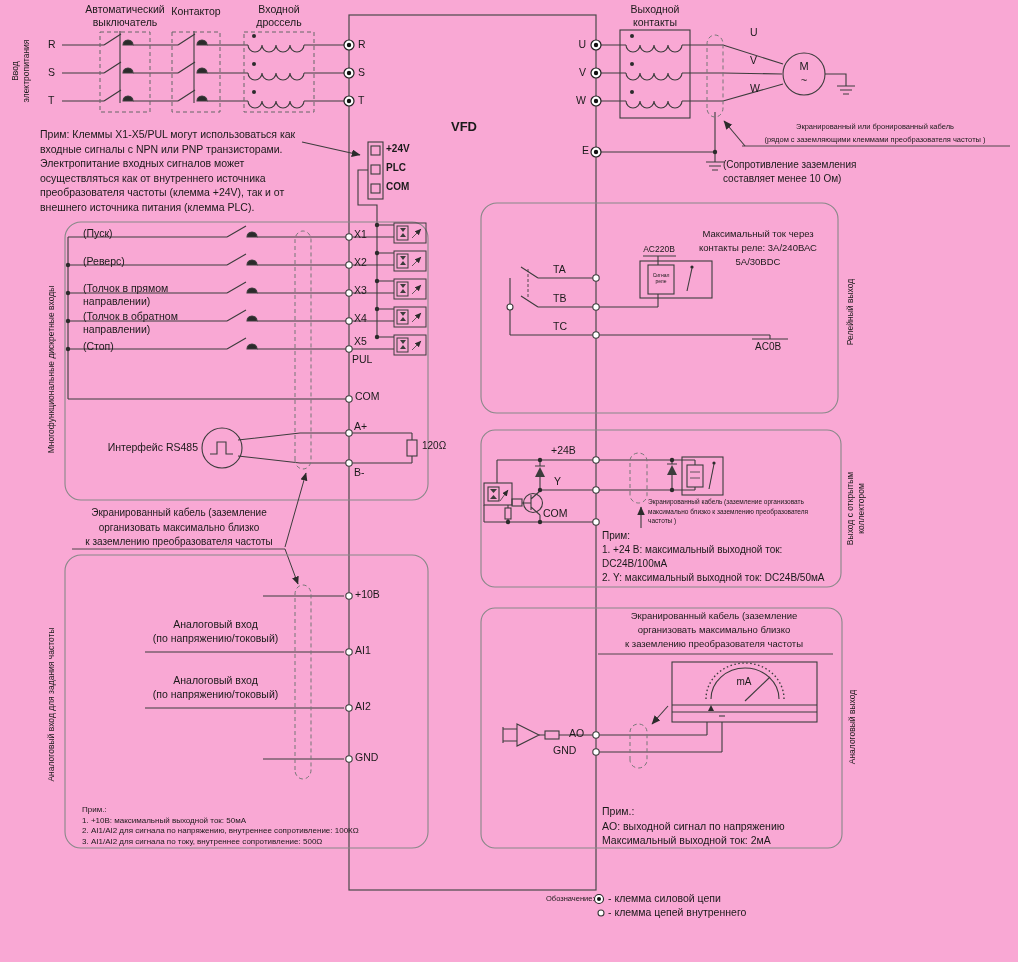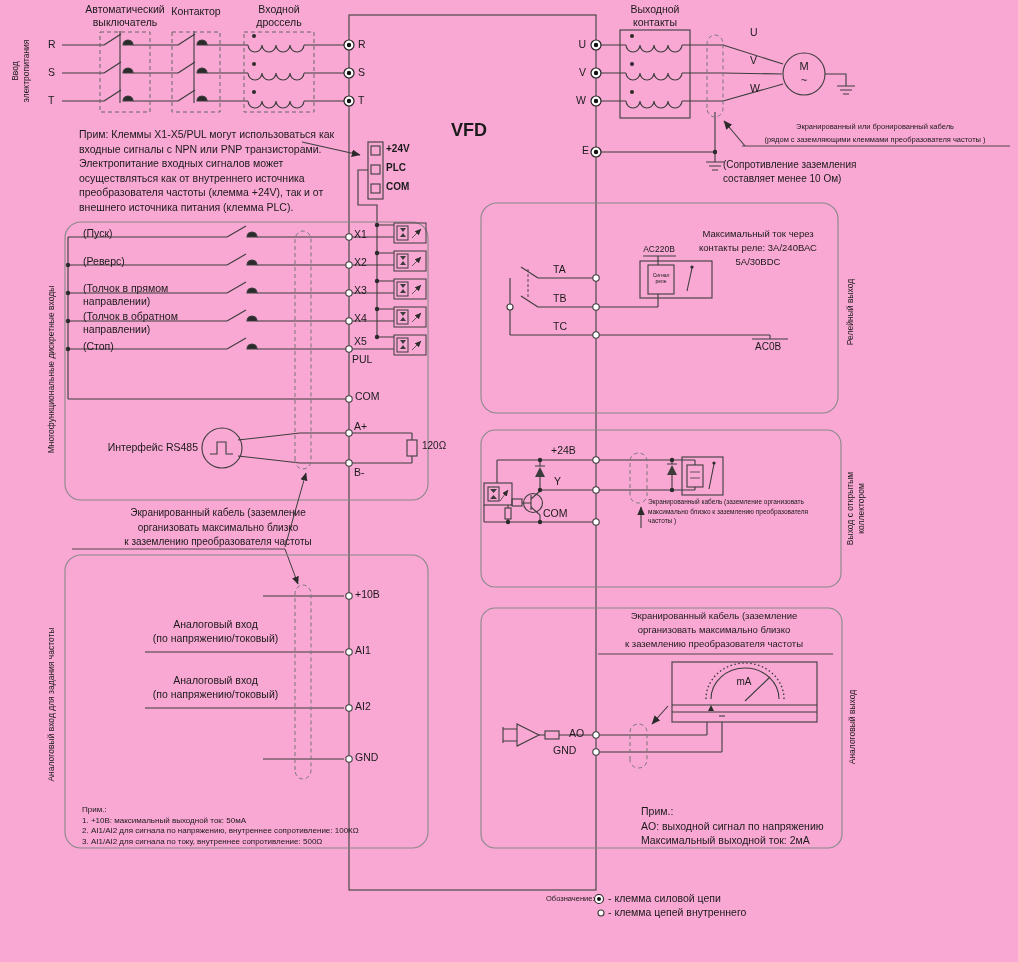--- a/index.html
+++ b/index.html
@@ -10,25 +10,25 @@
   .c{text-align:center;}
   .r{text-align:right;}
   .rot{transform:rotate(-90deg);transform-origin:0 0;}
   .f7{font-size:7.5px;}
   .f8{font-size:8px;line-height:10.5px;}
   .f85{font-size:8.5px;}
   .f95{font-size:9.5px;line-height:14px;}
   .f10{font-size:10px;}
   .f105{font-size:10.5px;}
   .f11{font-size:11px;}
-  .f13{font-size:18px;font-weight:600;}
+  .f13{font-size:13px;font-weight:600;}
   .b{font-weight:700;}
   .lh13{line-height:13px;}
   .lh14{line-height:14px;}
-  .lh145{line-height:14.5px;margin-left:39px;}
+  .lh145{line-height:14.5px;}
   .tiny{font-size:5px;line-height:5.5px;}
   .tiny2{font-size:6.5px;line-height:9.5px;}
 </style>
 </head>
 <body>
 
 <div id="stage">
 
 <svg width="1018" height="962" viewBox="0 0 1018 962">
   <defs>
@@ -437,20 +437,24 @@
 <div class="t f10" style="left:755px;top:341px">AC0В</div>
 
 <div class="t rot f85 c" style="left:845px;top:556px;width:95px;line-height:10.5px">Выход с открытым
 коллектором</div>
 <div class="t f105" style="left:551px;top:444px">+24В</div>
 <div class="t f105" style="left:554px;top:475px">Y</div>
 <div class="t f105" style="left:543px;top:507px">COM</div>
 <div class="t tiny2" style="left:648px;top:497px;width:195px">Экранированный кабель (заземление организовать
 максимально близко к заземлению преобразователя
 частоты )</div>
+<div class="t f10 lh14" style="left:602px;top:529px;width:240px">Прим:
+1. +24 В: максимальный выходной ток:
+DC24В/100мА
+2. Y: максимальный выходной ток: DC24В/50мА</div>
 
 <div class="t rot f85 c" style="left:847px;top:772px;width:90px">Аналоговый выход</div>
 <div class="t f95 c" style="left:588px;top:609px;width:252px">Экранированный кабель (заземление
 организовать максимально близко
 к заземлению преобразователя частоты</div>
 <div class="t f10 c" style="left:729px;top:676px;width:30px">mA</div>
 <div class="t f105" style="left:569px;top:727px">AO</div>
 <div class="t f105" style="left:553px;top:744px">GND</div>
 <div class="t f105 lh145" style="left:602px;top:804px;width:250px">Прим.:
 AO: выходной сигнал по напряжению

